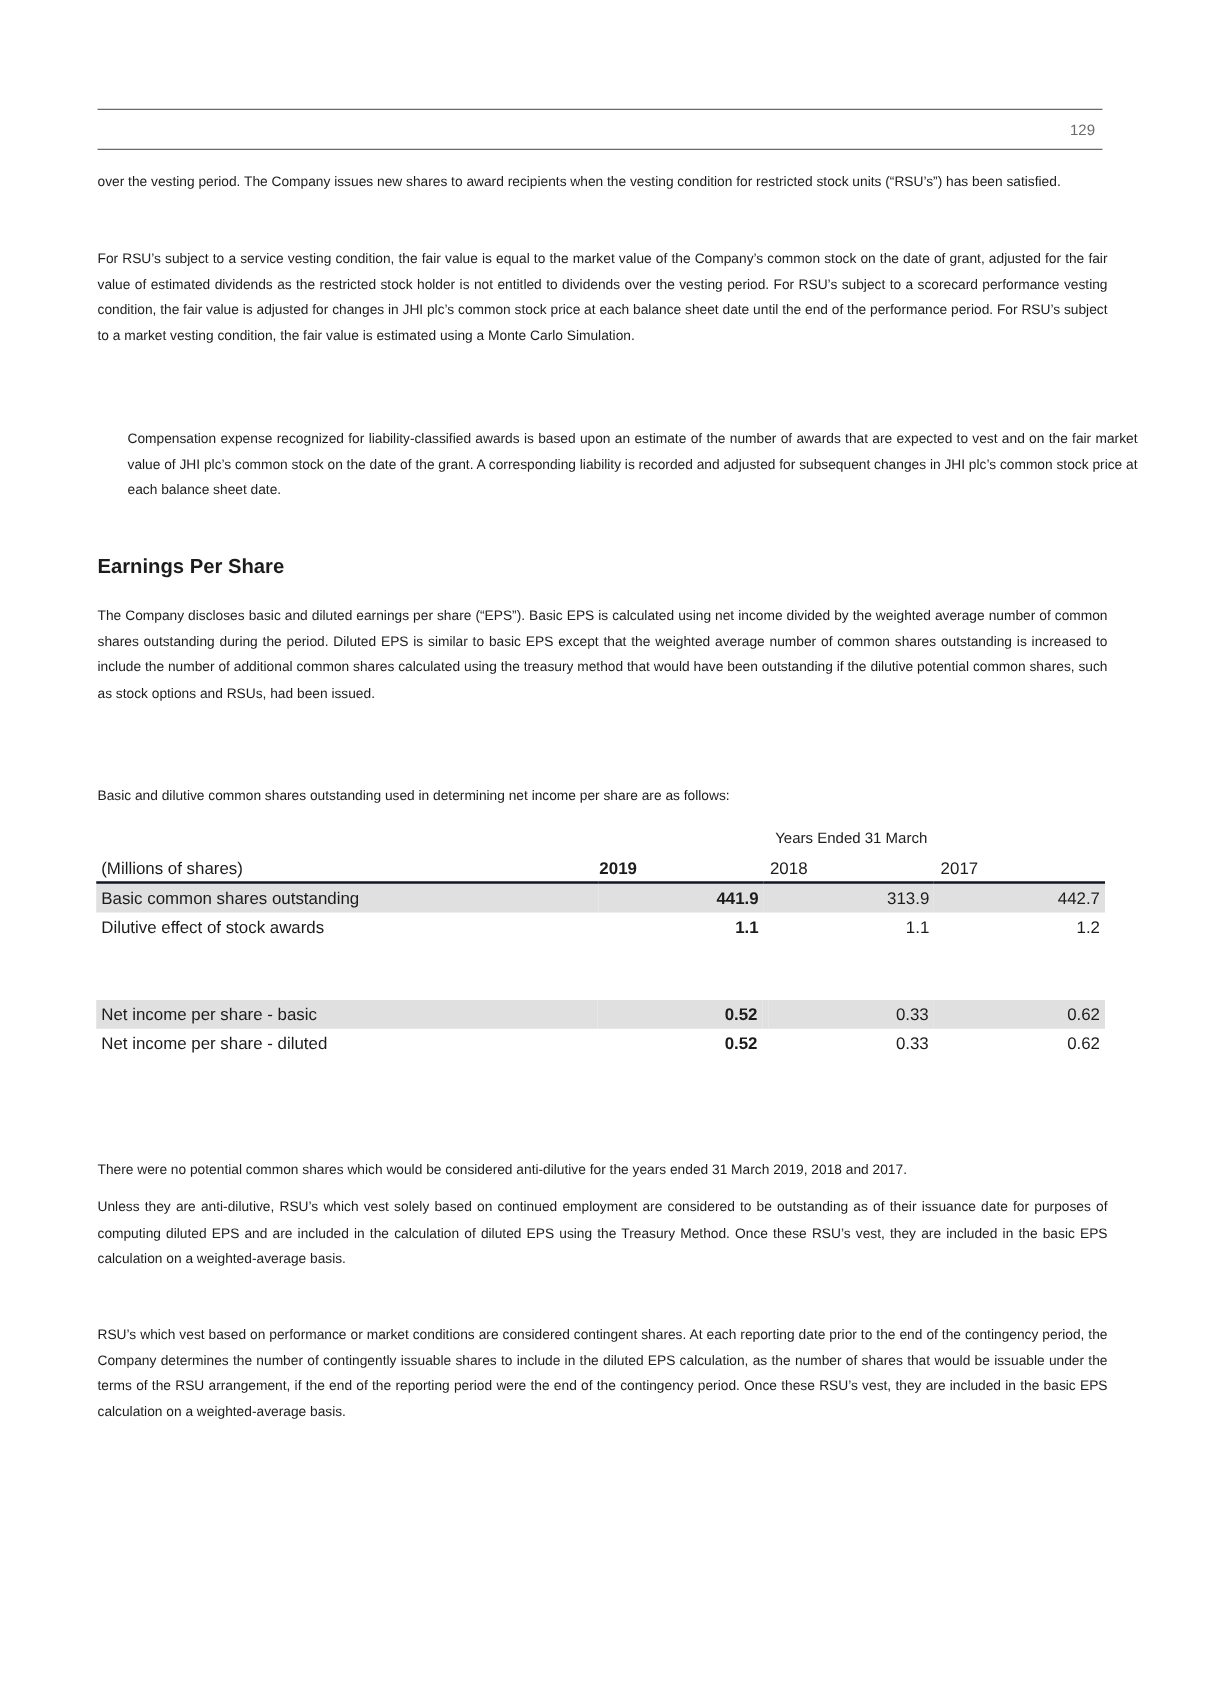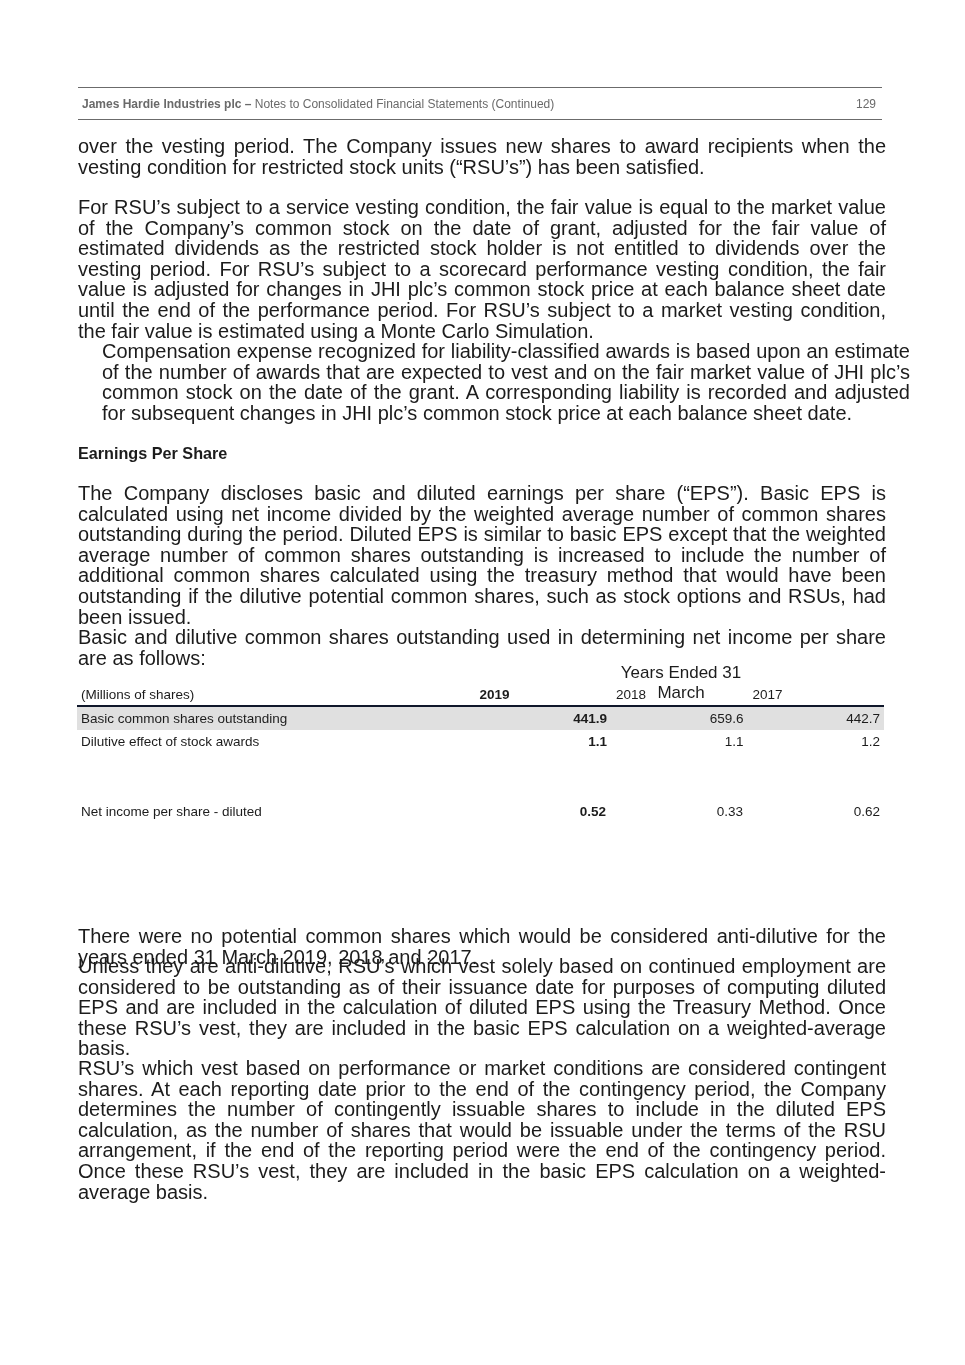--- a/index.html
+++ b/index.html
@@ -1,42 +1,41 @@
 <!DOCTYPE html>
 <html><head>
 <meta charset="utf-8">
 <style>
   html, body { margin:0; padding:0; background:#ffffff; }
   body { width:965px; height:1365px; position:relative; font-family:"Liberation Sans", sans-serif; color:#1a1a1a; }
   .header { position:absolute; left:78px; top:87px; width:804px; height:33px; border-top:1.5px solid #6b6b6b; border-bottom:1.5px solid #6b6b6b; box-sizing:border-box; }
   .header .left { position:absolute; left:4px; top:9px; font-size:12px; color:#6a6a6a; }
   .header .left b { font-weight:bold; color:#6a6a6a; }
   .header .pg { position:absolute; right:6px; top:9px; font-size:12px; color:#6a6a6a; }
-  .para { position:absolute; left:78px; width:808px; font-size:20px; line-height:20.6px; text-align:justify; color:#1c1c1c; }
+  .para { position:absolute; left:78px; width:808px; font-size:11px; line-height:20.6px; text-align:justify; color:#1c1c1c; }
   .heading { position:absolute; left:78px; font-size:16.2px; font-weight:bold; color:#1c1c1c; }
   table.fin { position:absolute; left:77px; width:807px; border-collapse:collapse; font-size:13.5px; color:#1c1c1c; }
   table.fin td { padding:0; height:23px; vertical-align:middle; }
   table.fin td.lbl { padding-left:4px; width:397px; }
   table.fin td.num { text-align:right; padding-right:4px; }
   table.fin td.gap { width:5px; }
   table.fin tr.shade td.lbl, table.fin tr.shade td.num, table.fin tr.shade td.gap { background:#e0e0e0; }
   table.fin tr.hdr td { height:22px; }
   table.fin tr.hdr td.yr { text-align:left; }
   table.fin tr.hdr td.bold { font-weight:bold; }
   table.fin tr.hdrline td { border-bottom:2px solid #0f172a; }
   .bold { font-weight:bold; }
   .topline { border-top:1.5px solid #1a1a1a; }
   .dbl { border-bottom:3.5px double #1a1a1a; }
-  .years-caption { position:absolute; top:663px; left:610px; width:142px; text-align:center; font-size:17px; color:#1c1c1c; }
+  .years-caption { position:absolute; top:663px; left:610px; width:142px; text-align:center; font-size:12px; color:#1c1c1c; }
 </style>
 </head>
 <body>
 
 <div class="header">
-  <div class="left"><b>James Hardie Industries plc –</b><span> Notes to Consolidated Financial Statements (Continued)</span></div>
   <div class="pg">129</div>
 </div>
 
 <div class="para" style="top:136px;">over the vesting period. The Company issues new shares to award recipients when the vesting condition for restricted stock units (“RSU’s”) has been satisfied.</div>
 <div class="para" style="top:197px;">For RSU’s subject to a service vesting condition, the fair value is equal to the market value of the Company’s common stock on the date of grant, adjusted for the fair value of estimated dividends as the restricted stock holder is not entitled to dividends over the vesting period. For RSU’s subject to a scorecard performance vesting condition, the fair value is adjusted for changes in JHI plc’s common stock price at each balance sheet date until the end of the performance period. For RSU’s subject to a market vesting condition, the fair value is estimated using a Monte Carlo Simulation.</div>
 <div class="para" style="top:341px;margin-left:24px;">Compensation expense recognized for liability-classified awards is based upon an estimate of the number of awards that are expected to vest and on the fair market value of JHI plc’s common stock on the date of the grant. A corresponding liability is recorded and adjusted for subsequent changes in JHI plc’s common stock price at each balance sheet date.</div>
 <div class="heading" style="top:444px;">Earnings Per Share</div>
 <div class="para" style="top:483px;">The Company discloses basic and diluted earnings per share (“EPS”). Basic EPS is calculated using net income divided by the weighted average number of common shares outstanding during the period. Diluted EPS is similar to basic EPS except that the weighted average number of common shares outstanding is increased to include the number of additional common shares calculated using the treasury method that would have been outstanding if the dilutive potential common shares, such as stock options and RSUs, had been issued.</div>
 <div class="para" style="top:627px;">Basic and dilutive common shares outstanding used in determining net income per share are as follows:</div>
 
@@ -49,37 +48,45 @@
     <td class="yr bold" style="width:131px;">2019</td>
     <td class="gap"></td>
     <td class="yr" style="width:131px;">2018</td>
     <td class="gap"></td>
     <td class="yr" style="width:131px;">2017</td>
   </tr>
   <tr class="shade">
     <td class="lbl">Basic common shares outstanding</td>
     <td class="num bold">441.9</td>
     <td class="gap"></td>
-    <td class="num">659.6</td>
+    <td class="num">313.9</td>
     <td class="gap"></td>
     <td class="num">442.7</td>
   </tr>
   <tr>
     <td class="lbl">Dilutive effect of stock awards</td>
     <td class="num bold">1.1</td>
     <td class="gap"></td>
     <td class="num">1.1</td>
     <td class="gap"></td>
     <td class="num">1.2</td>
   </tr>
 </tbody>
   </table>
 
 <table class="fin" style="top:800px;">
   <tbody>
+  <tr class="shade">
+    <td class="lbl">Net income per share - basic</td>
+    <td class="num bold">0.52</td>
+    <td class="gap"></td>
+    <td class="num">0.33</td>
+    <td class="gap"></td>
+    <td class="num">0.62</td>
+  </tr>
   <tr>
     <td class="lbl">Net income per share - diluted</td>
     <td class="num bold">0.52</td>
     <td class="gap"></td>
     <td class="num">0.33</td>
     <td class="gap"></td>
     <td class="num">0.62</td>
   </tr>
 </tbody>
   </table>

